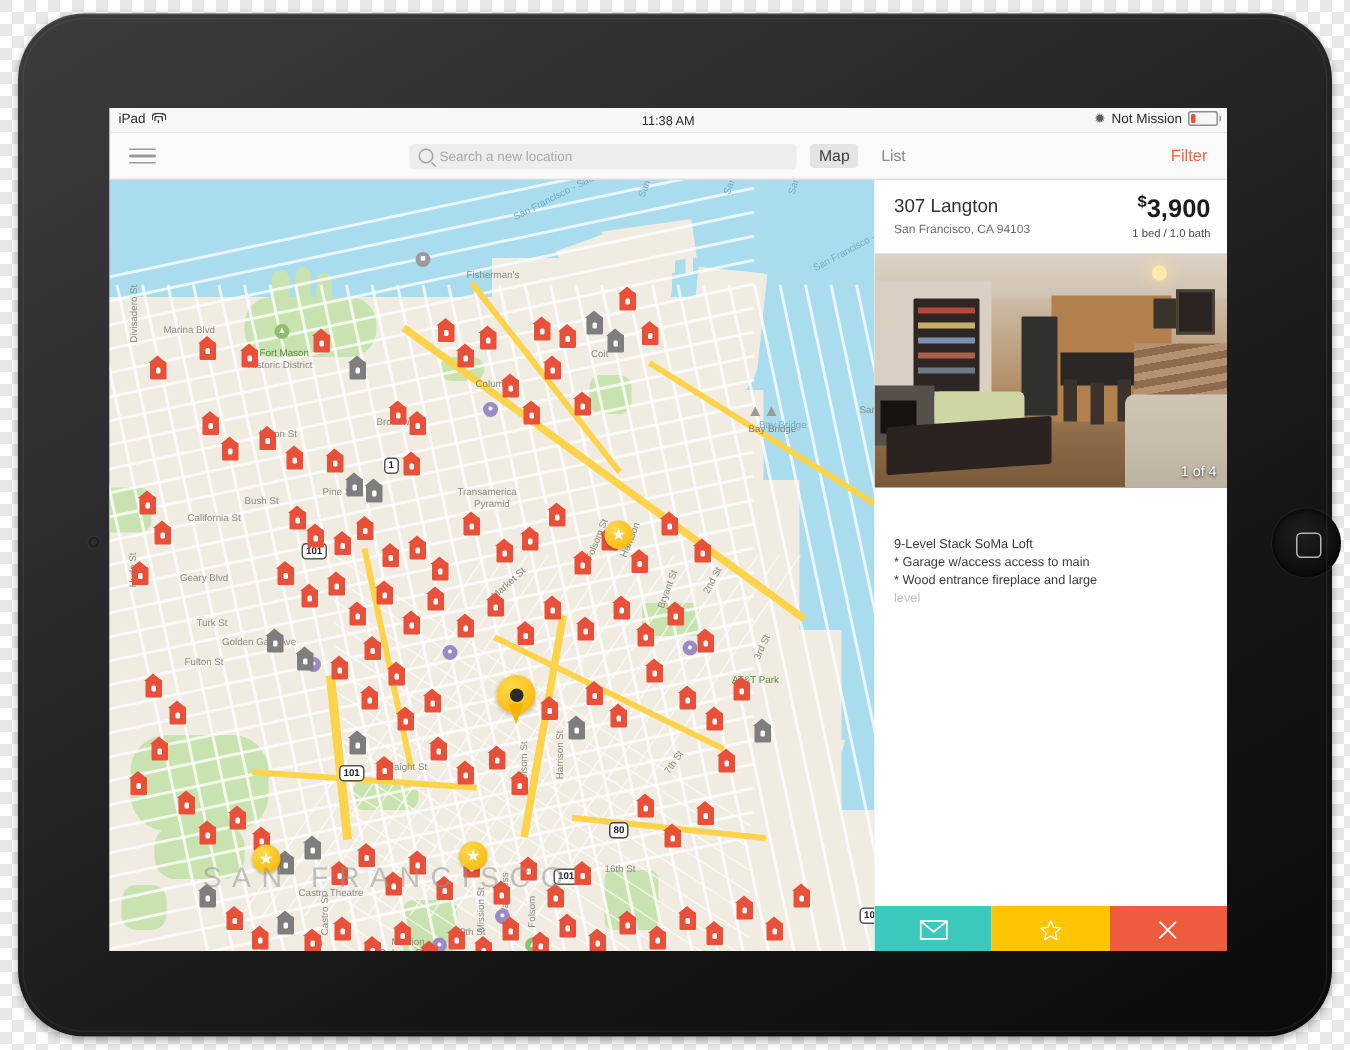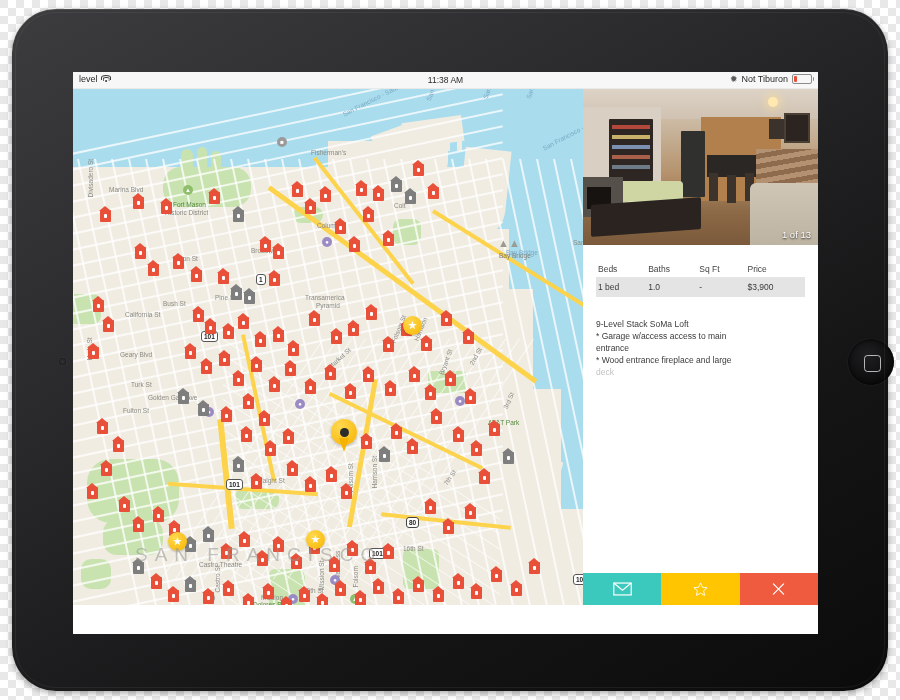--- a/index.html
+++ b/index.html
@@ -187,37 +187,53 @@
   <div class="ipad">
     <div class="camera"></div>
     <div class="home-btn">
       <div class="home-sq"></div>
     </div>
 
     <div class="screen">
 
       <div class="statusbar">
         <div class="sb-left">
-          <span>level</span>
+          <span>iPad</span>
           <span class="wifi">
               <i></i>
               <i></i>
               <i></i>
             </span>
         </div>
         <div class="sb-center">11:38 AM</div>
         <div class="sb-right">
           <span class="bt">✹</span>
-          <span>Not Tiburon</span>
+          <span>Not Mission</span>
           <span class="batt">
               <i></i>
             </span>
         </div>
       </div>
 
+      <div class="navbar">
+        <div class="hamburger">
+          <span></span>
+            <span></span>
+            <span></span>
+        </div>
+        <div class="searchbox">
+          <span class="mag"></span>
+          <span class="search-ph">Search a new location</span>
+        </div>
+        <div class="seg">
+          <span class="seg-item on">Map</span>
+          <span class="seg-item">List</span>
+        </div>
+        <div class="filter">Filter</div>
+      </div>
 
       <div class="content">
 
         <div class="map" id="mapArea">
 
           <div class="land" style="left:-10px;top:78px;width:420px;height:450px;"></div>
           <div class="land" style="left:255px;top:52px;width:120px;height:40px;border-radius:0 0 20px 0;"></div>
           <div class="land" style="left:330px;top:30px;width:60px;height:26px;transform:rotate(-8deg);"></div>
           <div class="land" style="left:388px;top:60px;width:46px;height:90px;border-radius:0 0 30px 0;transform:rotate(6deg);"></div>
           <div class="land" style="left:396px;top:140px;width:40px;height:70px;"></div>
@@ -836,20 +852,30 @@
             </div>
           <div class="bigcity" id="bigCity" style="left: 62px; top: 455px;">SAN FRANCISCO</div>
           <div class="selpin" id="selPin" style="left: 258px; top: 330px;">
             <div class="hd"></div>
               <div class="tl"></div>
           </div>
         </div>
 
         <div class="panel">
 
+          <div class="p-head">
+            <div>
+              <div class="addr">307 Langton</div>
+              <div class="city">San Francisco, CA 94103</div>
+            </div>
+            <div>
+              <div class="price"><sup>$</sup><span>3,900</span></div>
+              <div class="beds">1 bed / 1.0 bath</div>
+            </div>
+          </div>
 
           <div class="photo">
             <div class="ph-ceiling"></div>
             <div class="ph-wallL"></div>
             <div class="ph-kitchen"></div>
             <div class="ph-counter"></div>
             <div class="ph-dark"></div>
             <div class="ph-stairs"></div>
             <div class="ph-lamp"></div>
             <div class="ph-art"></div>
@@ -863,51 +889,32 @@
             <div class="ph-fire">
                 <i></i>
               </div>
             <div class="ph-chair"></div>
             <div class="ph-stool" style="left:126px;top:84px;"></div>
             <div class="ph-stool" style="left:144px;top:86px;"></div>
             <div class="ph-stool" style="left:162px;top:84px;"></div>
             <div style="position:absolute;left:0;bottom:0;width:100%;height:58px;background:linear-gradient(180deg,#a5norm 0%,#9a6f46 0%,#845b38 100%);"></div>
             <div class="ph-sofa"></div>
             <div class="ph-table"></div>
-            <div class="phcount">1 of 13</div>
+            <div class="phcount">1 of 4</div>
           </div>
 
           <div class="sec">
-            <table class="pricing">
-              <thead>
-                  <tr id="pricingHead">
-                    <th>Beds</th>
-                    <th>Baths</th>
-                    <th>Sq Ft</th>
-                    <th>Price</th>
-                  </tr>
-                </thead>
-              <tbody id="pricingBody">
-                  <tr>
-                    <td>1 bed</td>
-                    <td>1.0</td>
-                    <td>-</td>
-                    <td>$3,900</td>
-                  </tr>
-                </tbody>
-            </table>
           </div>
 
           <div class="sec" style="padding-top:12px;">
             <div class="desc" id="descBody">
                 <div>9-Level Stack SoMa Loft</div>
                 <div>* Garage w/access access to main</div>
-                <div>entrance</div>
                 <div>* Wood entrance fireplace and large</div>
-                <div class="fade">deck</div>
+                <div class="fade">level</div>
               </div>
           </div>
 
           <div class="actions">
             <div class="act" id="actEmail" style="background: rgb(60, 201, 189);">
               <svg class="ic" viewBox="0 0 24 17">
                 <rect x="1" y="1" width="22" height="15" fill="none" stroke="#fff" stroke-width="1.5"></rect>
                 <polyline points="1,1 12,10 23,1" fill="none" stroke="#fff" stroke-width="1.5"></polyline>
               </svg>
             </div>

